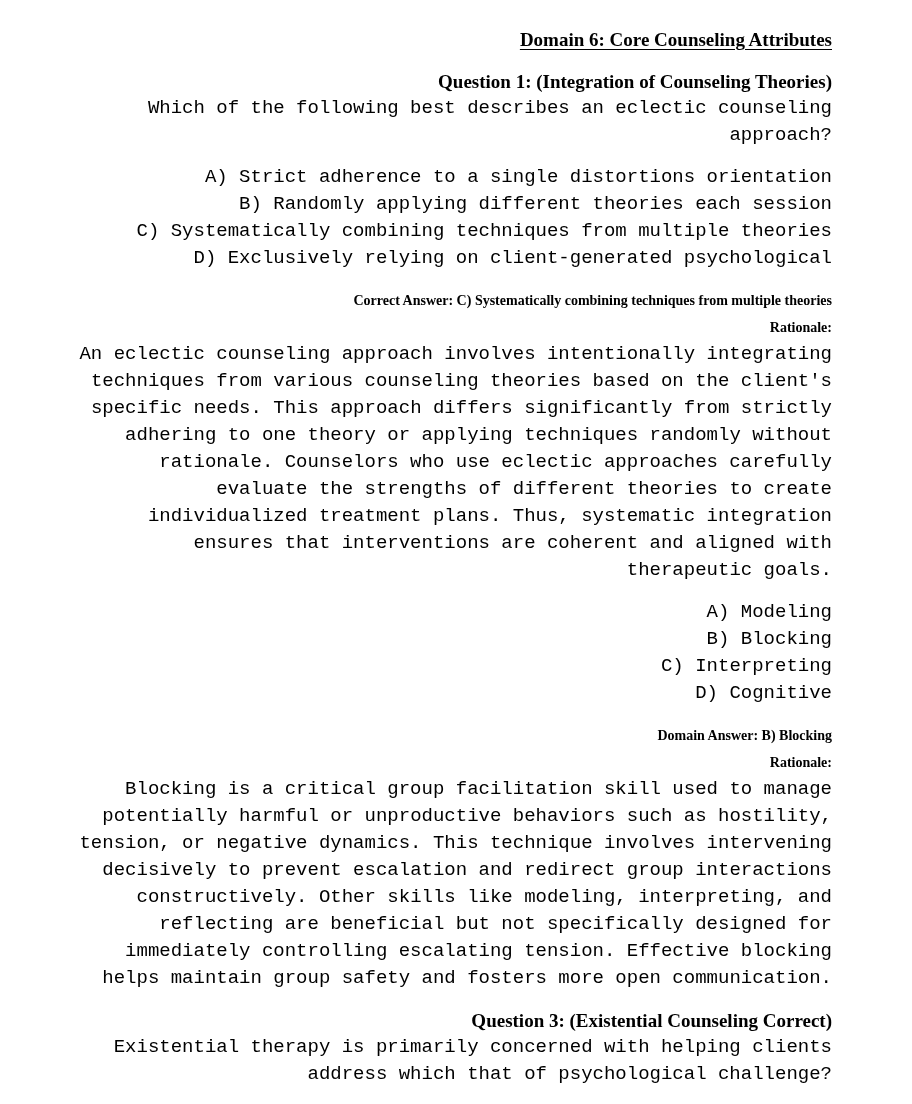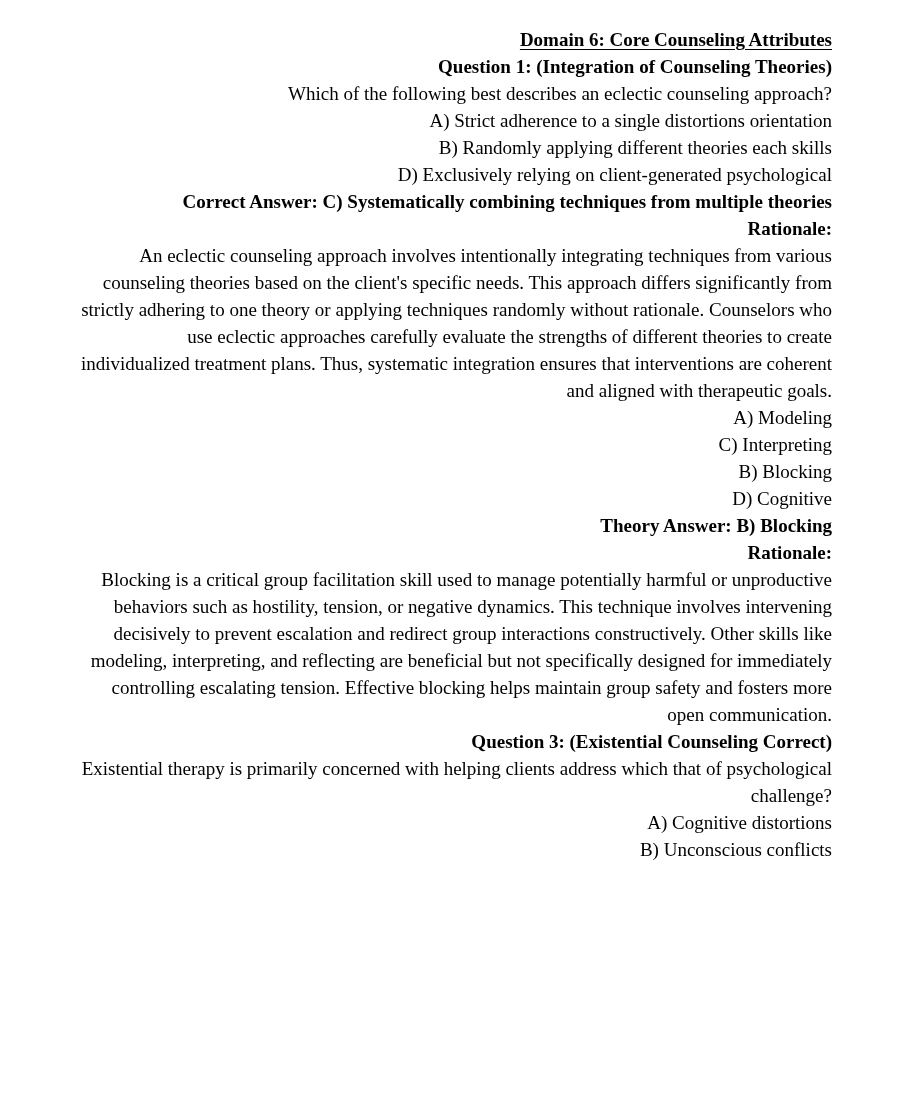--- a/index.html
+++ b/index.html
@@ -17,71 +17,73 @@
     max-width: 872px;
     text-align: right;
   }
   .doc-title {
     font-size: 19px;
     font-weight: bold;
     line-height: 27px;
     text-decoration: underline;
     text-underline-offset: 3px;
   }
-  .block { }
+  .block { margin-top: 15px; }
   .q-heading {
     font-size: 19px;
     font-weight: bold;
     line-height: 27px;
   }
   .q-text, .option-line, .rationale-text {
     font-size: 19px;
     font-weight: normal;
     line-height: 27px;
+    font-family: Liberation Mono, monospace;
   }
   .answer-line, .rationale-label {
-    font-size: 19px;
+    font-size: 14px;
     font-weight: bold;
     line-height: 27px;
   }
 </style>
 </head>
 <body>
 
 <div class="page">
   <div class="content">
 
     <h1 class="doc-title">Domain 6: Core Counseling Attributes</h1>
 
     <section>
       <div class="block">
         <h2 class="q-heading">Question 1: (Integration of Counseling Theories)</h2>
         <p class="q-text">Which of the following best describes an eclectic counseling approach?</p>
       </div>
       <div class="block">
         <div class="option-line">A) Strict adherence to a single distortions orientation</div>
-        <div class="option-line">B) Randomly applying different theories each skills</div>
+        <div class="option-line">B) Randomly applying different theories each session</div>
+        <div class="option-line">C) Systematically combining techniques from multiple theories</div>
         <div class="option-line">D) Exclusively relying on client-generated psychological</div>
       </div>
       <div class="block">
         <p class="answer-line">Correct Answer: C) Systematically combining techniques from multiple theories</p>
         <p class="rationale-label">Rationale:</p>
         <p class="rationale-text">An eclectic counseling approach involves intentionally integrating techniques from various counseling theories based on the client's specific needs. This approach differs significantly from strictly adhering to one theory or applying techniques randomly without rationale. Counselors who use eclectic approaches carefully evaluate the strengths of different theories to create individualized treatment plans. Thus, systematic integration ensures that interventions are coherent and aligned with therapeutic goals.</p>
       </div>
     </section>
 
     <section>
       <div class="block">
         <div class="option-line">A) Modeling</div>
+        <div class="option-line">B) Blocking</div>
         <div class="option-line">C) Interpreting</div>
-        <div class="option-line">B) Blocking</div>
         <div class="option-line">D) Cognitive</div>
       </div>
       <div class="block">
-        <p class="answer-line">Theory Answer: B) Blocking</p>
+        <p class="answer-line">Domain Answer: B) Blocking</p>
         <p class="rationale-label">Rationale:</p>
         <p class="rationale-text">Blocking is a critical group facilitation skill used to manage potentially harmful or unproductive behaviors such as hostility, tension, or negative dynamics. This technique involves intervening decisively to prevent escalation and redirect group interactions constructively. Other skills like modeling, interpreting, and reflecting are beneficial but not specifically designed for immediately controlling escalating tension. Effective blocking helps maintain group safety and fosters more open communication.</p>
       </div>
     </section>
 
     <section>
       <div class="block">
         <h2 class="q-heading">Question 3: (Existential Counseling Correct)</h2>
         <p class="q-text">Existential therapy is primarily concerned with helping clients address which that of psychological challenge?</p>
       </div>

